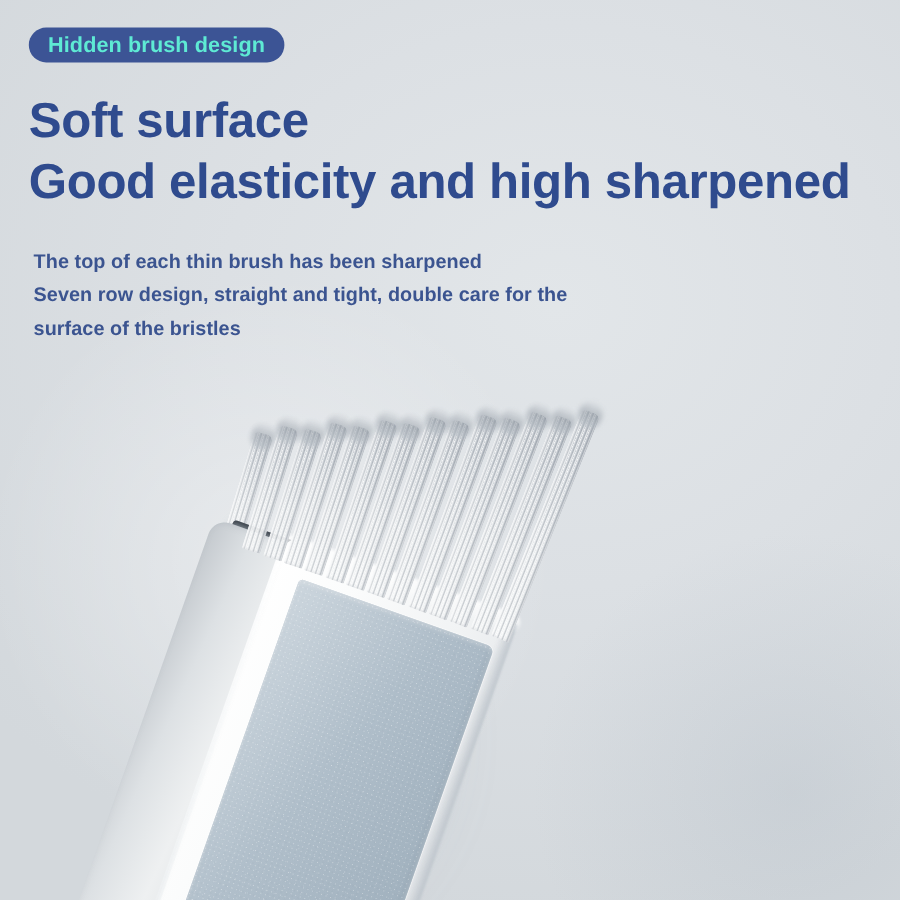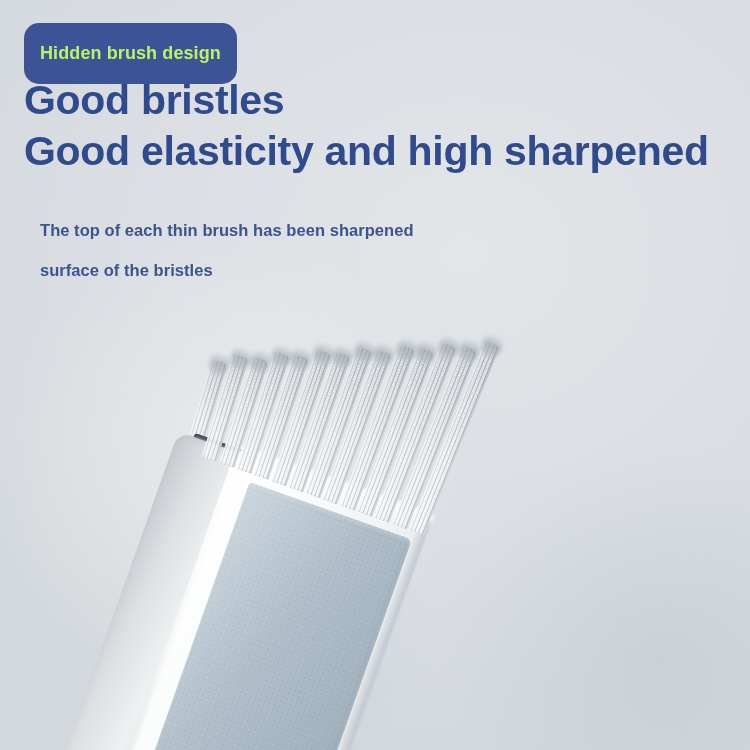--- a/index.html
+++ b/index.html
@@ -28,26 +28,26 @@
       radial-gradient(circle 300px at 88% 88%, rgba(176,186,196,0.30) 0%, rgba(176,186,196,0) 72%);
     pointer-events: none;
   }
 
   
   .badge {
     position: absolute;
     left: 24px;
     top: 23px;
     height: 29px;
-    padding: 16px 16px;
+    padding: 0 16px;
     display: flex;
     align-items: center;
     background: #3c5495;
     border-radius: 15px;
-    color: #bef264;
+    color: #5eead4;
     font-size: 18px;
     font-weight: 700;
     letter-spacing: 0.1px;
     white-space: nowrap;
   }
 
   .headline {
     position: absolute;
     left: 24px;
     color: #2f4b8e;
@@ -62,21 +62,21 @@
     position: absolute;
     left: 24px;
     top: 202px;
     color: #3b5490;
     font-size: 16.5px;
     font-weight: 600;
     line-height: 24px;
     letter-spacing: 0.05px;
     white-space: nowrap;
   }
-  .body-copy div { margin: 16px; }
+  .body-copy div { margin: 4px; }
 
   
   
   #product {
     position: absolute;
     left: 196px;
     top: 300px;
     width: 300px;
     height: 600px;
     transform: rotate(19.5deg);
@@ -255,26 +255,27 @@
 </style>
 </head>
 <body>
 
 <div id="banner">
 
   <div class="bg-glow"></div>
 
   <div class="badge">Hidden brush design</div>
 
-  <div class="headline headline-1">Good bristles</div>
+  <div class="headline headline-1">Soft surface</div>
 
   <div class="headline headline-2">Good elasticity and high sharpened</div>
 
   <div class="body-copy">
     <div>The top of each thin brush has been sharpened</div>
+    <div>Seven row design, straight and tight, double care for the</div>
     <div>surface of the bristles</div>
   </div>
 
   <div id="product">
 
     <div class="drop-shadow"></div>
 
     <div class="bristles" id="bristles">
       <div class="bristle-base-shade"></div>
     <div class="tuft" style="left: 4px; height: 96px; transform: rotate(-2.5deg); transform-origin: 50% 100%; opacity: 0.93; z-index: 0;"></div>

